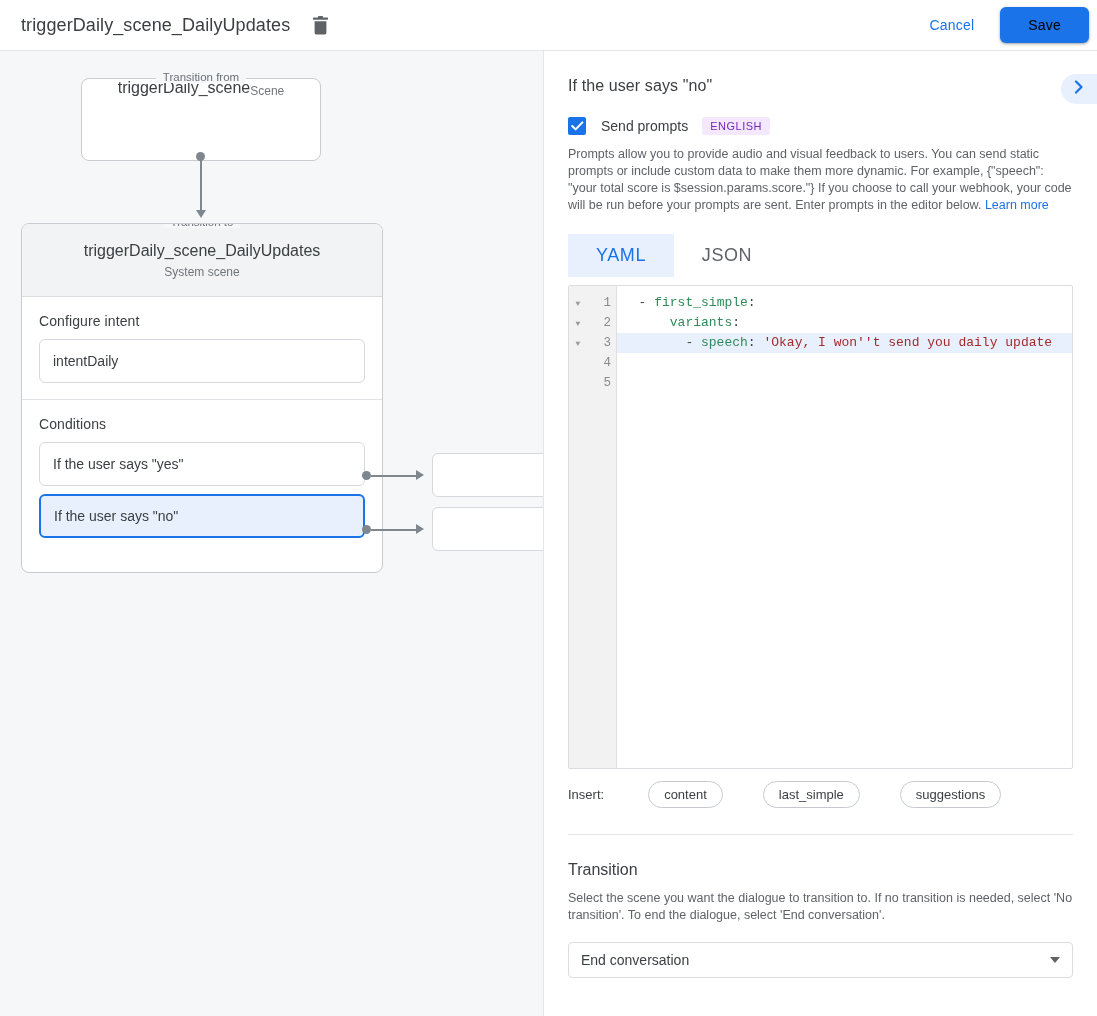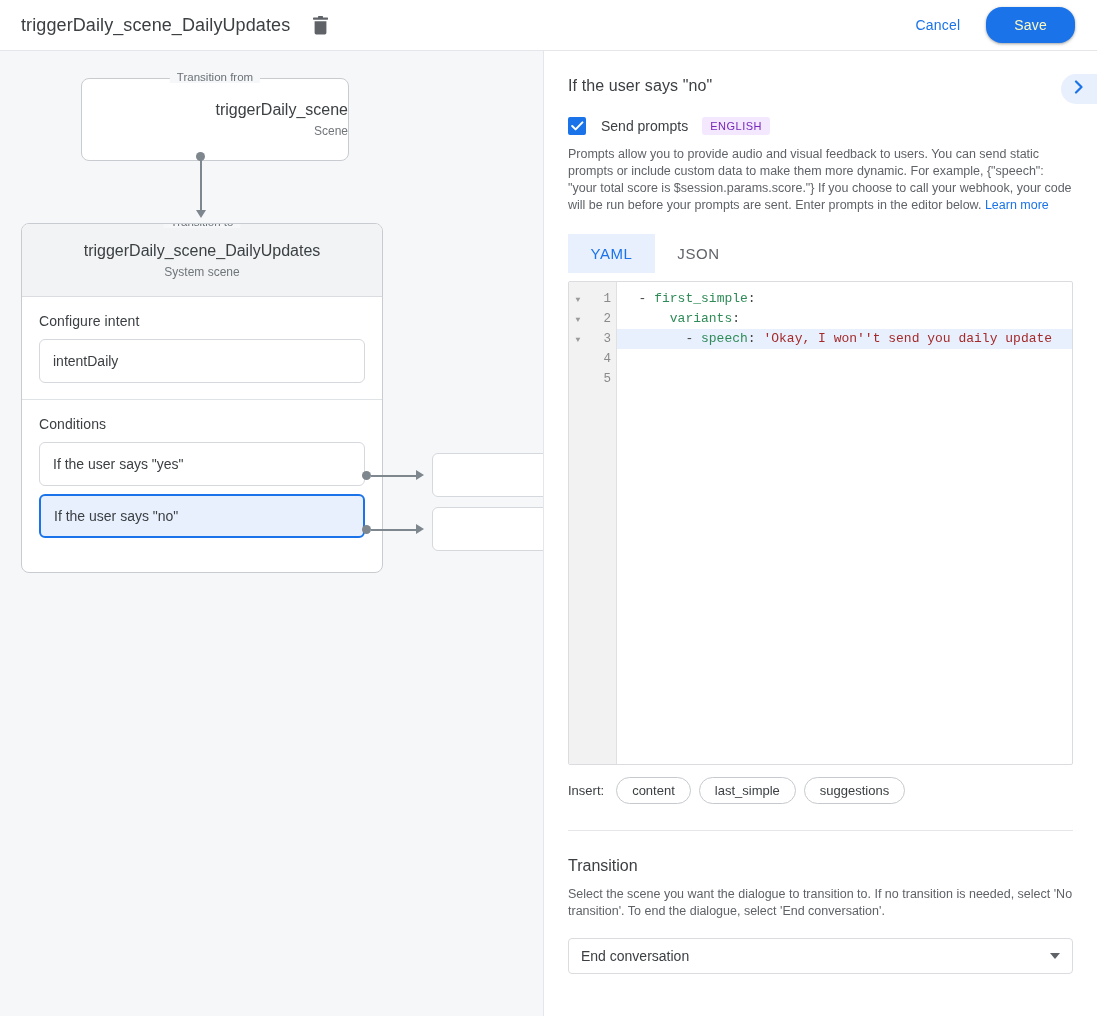--- a/index.html
+++ b/index.html
@@ -29,23 +29,23 @@
     cursor: pointer; border-radius: 50%;
   }
   .trash-btn svg { display:block; }
   .topbar-spacer { flex: 1; }
   .cancel-btn {
     font-size: 14px; color: #1a73e8; font-weight: 500;
     padding: 9px 16px; border-radius: 4px; cursor: pointer;
     background: transparent; border: none; letter-spacing: .2px;
   }
   .save-btn {
-    margin-left: 10px; margin-right: 22px;
-    background: #1a73e8; color: #fef9c3; font-size: 14px; font-weight: 500;
-    border: none; border-radius: 16px; padding: 10px 28px; cursor: pointer;
+    margin-left: 10px; margin-right: 8px;
+    background: #1a73e8; color: #000000; font-size: 14px; font-weight: 500;
+    border: none; border-radius: 6px; padding: 10px 28px; cursor: pointer;
     letter-spacing: .2px;
     box-shadow: 0 1px 2px rgba(60,64,67,.3), 0 1px 3px 1px rgba(60,64,67,.15);
   }
 
   
   .canvas {
     position: absolute; left: 0; top: 51px; width: 543px; height: 965px;
     background: #f6f7f9; overflow: hidden;
   }
 
@@ -56,22 +56,22 @@
     background: #ffffff;
   }
   .fieldset-legend {
     position: absolute; top: -8px; left: 50%; transform: translateX(-50%);
     background: #f6f7f9; padding: 0 7px;
     font-size: 11.5px; color: #6b7177; white-space: nowrap;
   }
 
   
   #node-from {
-    left: 81px; top: 27px; width: 268px; height: 83px;
-    display: flex; flex-direction: column; align-items: flex-end; justify-content: center;
+    left: 81px; top: 27px; width: 240px; height: 83px;
+    display: flex; flex-direction: row; align-items: flex-start; justify-content: center;
   }
   #node-from .node-title { font-size: 16px; color: #3c4043; }
   #node-from .node-sub { font-size: 12px; color: #70757a; margin-top: 5px; }
 
   
   .conn-dot {
     position: absolute; width: 9px; height: 9px; border-radius: 50%;
     background: #7e868e;
   }
   .conn-line {
@@ -160,22 +160,22 @@
   }
 
   .helptext {
     margin-top: 11px; font-size: 12.5px; color: #5f6368; line-height: 17px;
     max-width: 512px;
   }
   .link { color: #1a73e8; cursor: pointer; }
 
   .tabs { display: flex; margin-top: 20px; }
   .tab {
-    font-size: 15px; font-weight: 500; letter-spacing: .6px;
-    padding: 11px 0; width: 87px; text-align: center; cursor: pointer;
+    font-size: 18px; font-weight: 500; letter-spacing: .6px;
+    padding: 11px 0; width: 106px; text-align: center; cursor: pointer;
     color: #5f6368; background: transparent;
   }
   .tab.active { color: #1a73e8; background: #e8f0fe; }
 
   .editor {
     margin-top: 8px; border: 1px solid #dadce0; border-radius: 2px;
     height: 484px; display: flex; overflow: hidden; background: #fff;
   }
   .gutter {
     width: 48px; background: #f2f2f2; border-right: 1px solid #e0e0e0;
@@ -190,21 +190,21 @@
   .code {
     flex: 1; padding-top: 7px; overflow: hidden;
     font-family: "Liberation Mono", monospace; font-size: 13px;
   }
   .code-row { height: 20px; line-height: 20px; white-space: pre; padding-left: 6px; }
   .code-row.hl { background: #e8f0fe; }
   .tok-key { color: #2e8b57; }
   .tok-punc { color: #444; }
   .tok-str { color: #a52a2a; }
 
-  .insert-row { display: flex; align-items: center; margin-top: 12px; }
+  .insert-row { display: flex; align-items: center; margin-top: 12px; gap: 32px; }
   .insert-label { font-size: 13px; color: #3c4043; margin-right: 12px; }
   .chip {
     border: 1px solid #c6cace; border-radius: 14px; background: #fff;
     font-size: 13px; color: #3c4043; padding: 5px 15px; margin-right: 8px; cursor: pointer;
   }
 
   .divider { border-top: 1px solid #e4e6e9; margin-top: 26px; }
 
   .transition-title { font-size: 16px; color: #3c4043; margin-top: 26px; }
   .select-box {

